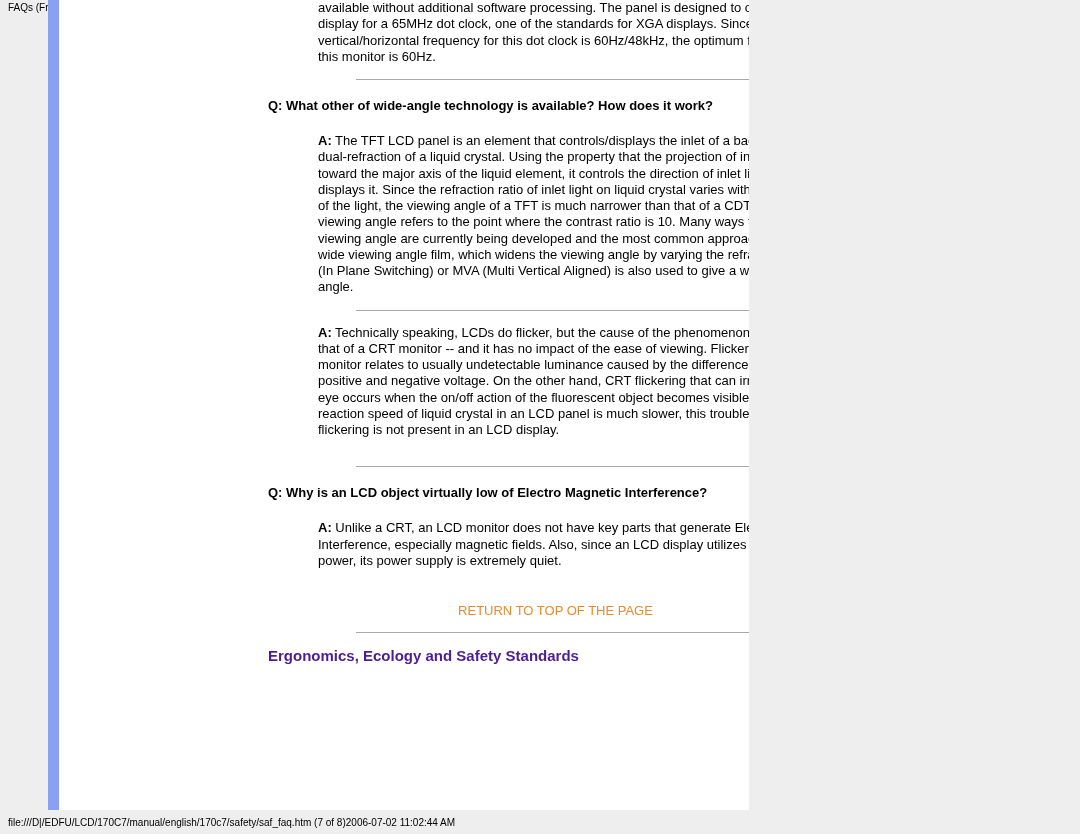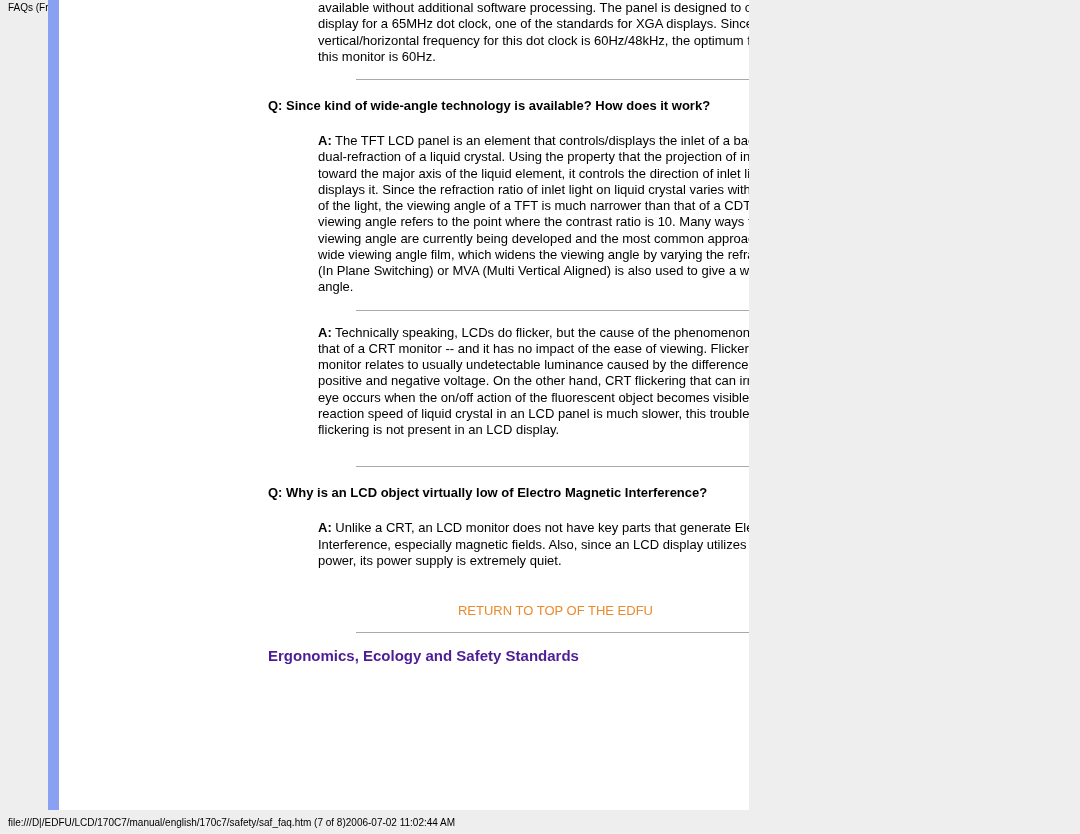--- a/index.html
+++ b/index.html
@@ -106,21 +106,21 @@
 
   <div class="content">
 
     <div class="indent-block">
       <p class="para">available without additional software processing. The panel is designed to optimize the display for a 65MHz dot clock, one of the standards for XGA displays. Since the vertical/horizontal frequency for this dot clock is 60Hz/48kHz, the optimum frequency for this monitor is 60Hz.</p>
     </div>
 
     <hr class="sep">
 
     <p class="question">
-      <span>Q:</span><span> Since kind of wide-angle technology is available? How does it work?</span>
+      <span>Q:</span><span> What other of wide-angle technology is available? How does it work?</span>
     </p>
     <div class="indent-block">
       <p class="para">
         <span class="answer-label">A:</span><span> The TFT LCD panel is an element that controls/displays the inlet of a backlight using the dual-refraction of a liquid crystal. Using the property that the projection of inlet light refracts toward the major axis of the liquid element, it controls the direction of inlet light and displays it. Since the refraction ratio of inlet light on liquid crystal varies with the inlet angle of the light, the viewing angle of a TFT is much narrower than that of a CDT. Usually, the viewing angle refers to the point where the contrast ratio is 10. Many ways to widen the viewing angle are currently being developed and the most common approach is to use a wide viewing angle film, which widens the viewing angle by varying the refraction ratio. IPS (In Plane Switching) or MVA (Multi Vertical Aligned) is also used to give a wider viewing angle.</span>
       </p>
     </div>
 
     <hr class="sep">
 
     <div class="indent-block">
@@ -133,21 +133,21 @@
 
     <p class="question">
       <span>Q:</span><span> Why is an LCD object virtually low of Electro Magnetic Interference?</span>
     </p>
     <div class="indent-block">
       <p class="para">
         <span class="answer-label">A:</span><span> Unlike a CRT, an LCD monitor does not have key parts that generate Electro Magnetic Interference, especially magnetic fields. Also, since an LCD display utilizes relatively low power, its power supply is extremely quiet.</span>
       </p>
     </div>
 
-    <div class="return-link">RETURN TO TOP OF THE EDFU</div>
+    <div class="return-link">RETURN TO TOP OF THE PAGE</div>
 
     <hr class="sep">
 
     <p class="section-heading">Ergonomics, Ecology and Safety Standards</p>
 
   </div>
 </div>
 
 <div class="footer-path">file:///D|/EDFU/LCD/170C7/manual/english/170c7/safety/saf_faq.htm (7 of 8)2006-07-02 11:02:44 AM</div>
 

